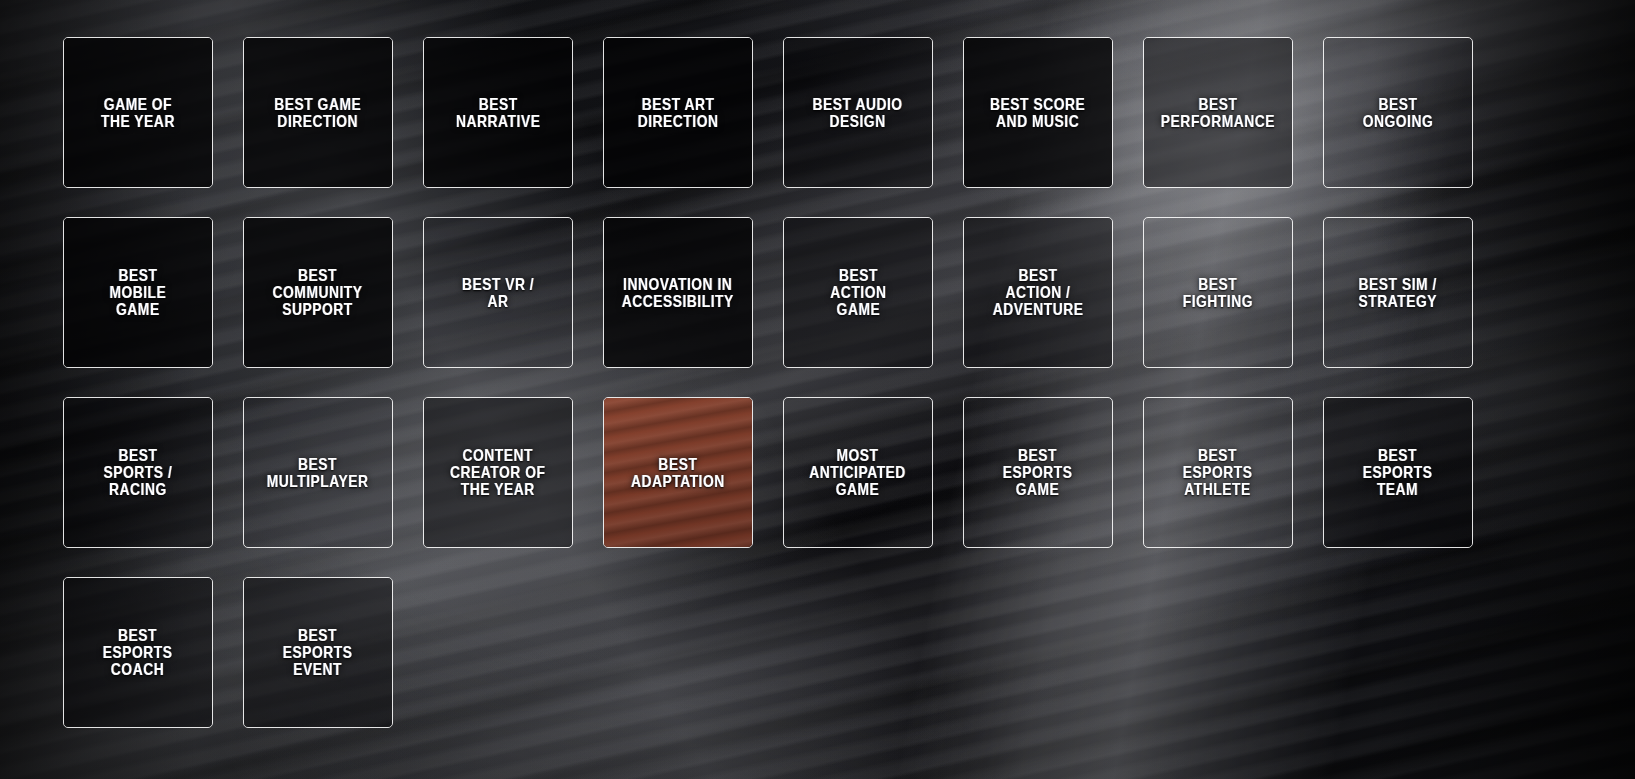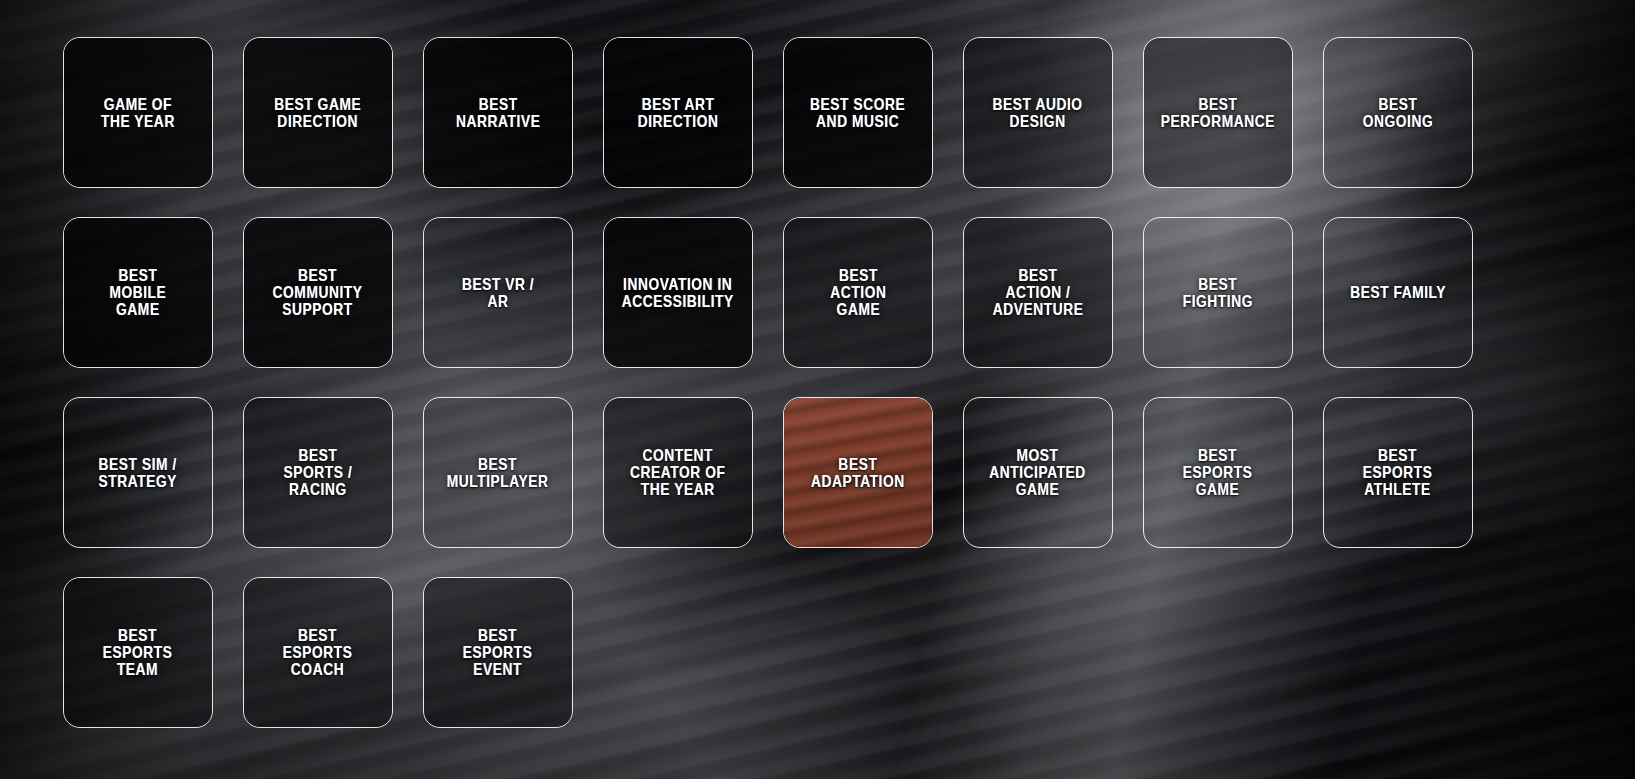--- a/index.html
+++ b/index.html
@@ -131,21 +131,21 @@
     display: grid;
     grid-template-columns: repeat(8, 150px);
     grid-auto-rows: 151px;
     column-gap: 30px;
     row-gap: 29px;
   }
 
   .card {
     position: relative;
     border: 1px solid rgba(255,255,255,0.88);
-    border-radius: 17px;
+    border-radius: 5px;
     display: flex;
     align-items: center;
     justify-content: center;
     box-sizing: border-box;
     background: rgba(0,0,0,0.0);
     overflow: hidden;
   }
 
   
   .card.s-dark::before {
@@ -240,27 +240,27 @@
 DIRECTION</div>
       </div>
       <div class="card s-dark">
         <div class="card-label">BEST
 NARRATIVE</div>
       </div>
       <div class="card s-dark">
         <div class="card-label">BEST ART
 DIRECTION</div>
       </div>
+      <div class="card s-mid">
+        <div class="card-label">BEST AUDIO
+DESIGN</div>
+      </div>
       <div class="card s-dark">
         <div class="card-label">BEST SCORE
 AND MUSIC</div>
-      </div>
-      <div class="card s-mid">
-        <div class="card-label">BEST AUDIO
-DESIGN</div>
       </div>
       <div class="card s-mid">
         <div class="card-label">BEST
 PERFORMANCE</div>
       </div>
       <div class="card s-light">
         <div class="card-label">BEST
 ONGOING</div>
       </div>
       <div class="card s-dark">
@@ -289,23 +289,20 @@
       <div class="card s-mid">
         <div class="card-label">BEST
 ACTION /
 ADVENTURE</div>
       </div>
       <div class="card s-none">
         <div class="card-label">BEST
 FIGHTING</div>
       </div>
       <div class="card s-none">
-        <div class="card-label">BEST FAMILY</div>
-      </div>
-      <div class="card s-none">
         <div class="card-label">BEST SIM /
 STRATEGY</div>
       </div>
       <div class="card s-mid">
         <div class="card-label">BEST
 SPORTS /
 RACING</div>
       </div>
       <div class="card s-light">
         <div class="card-label">BEST

